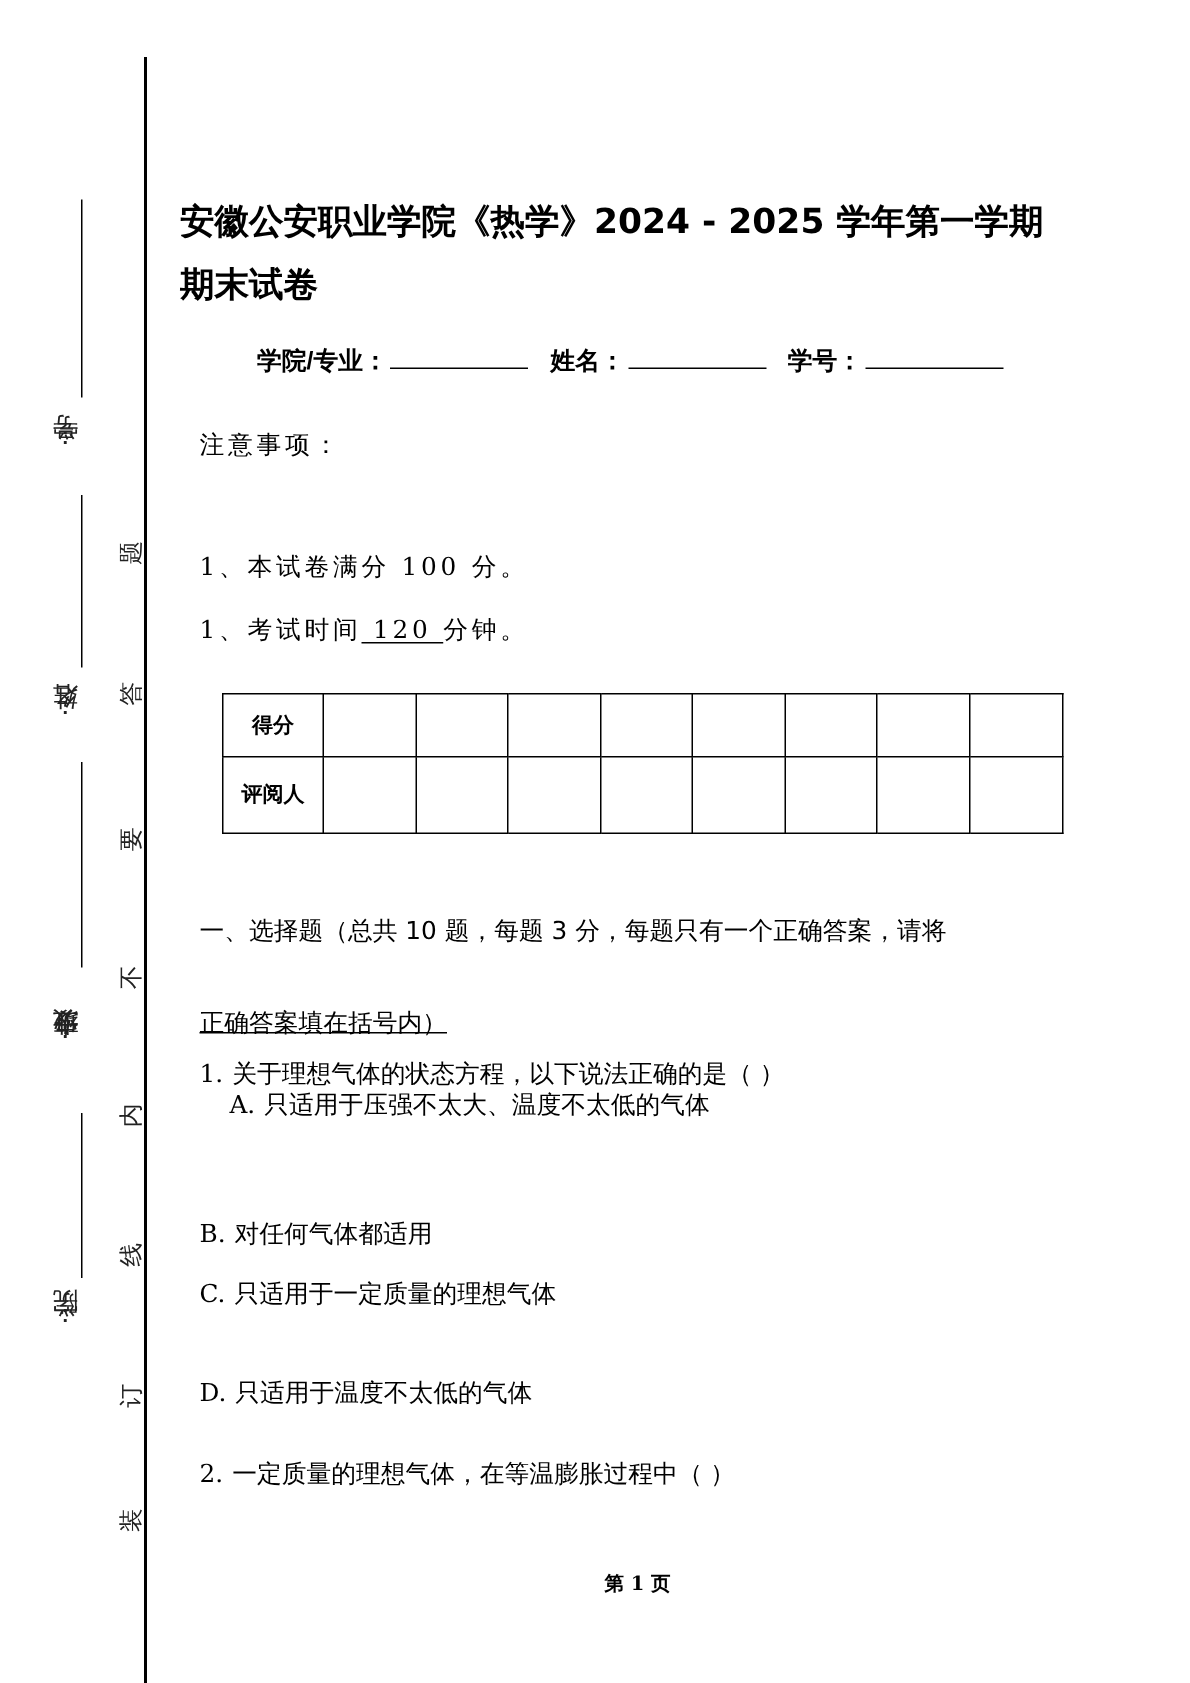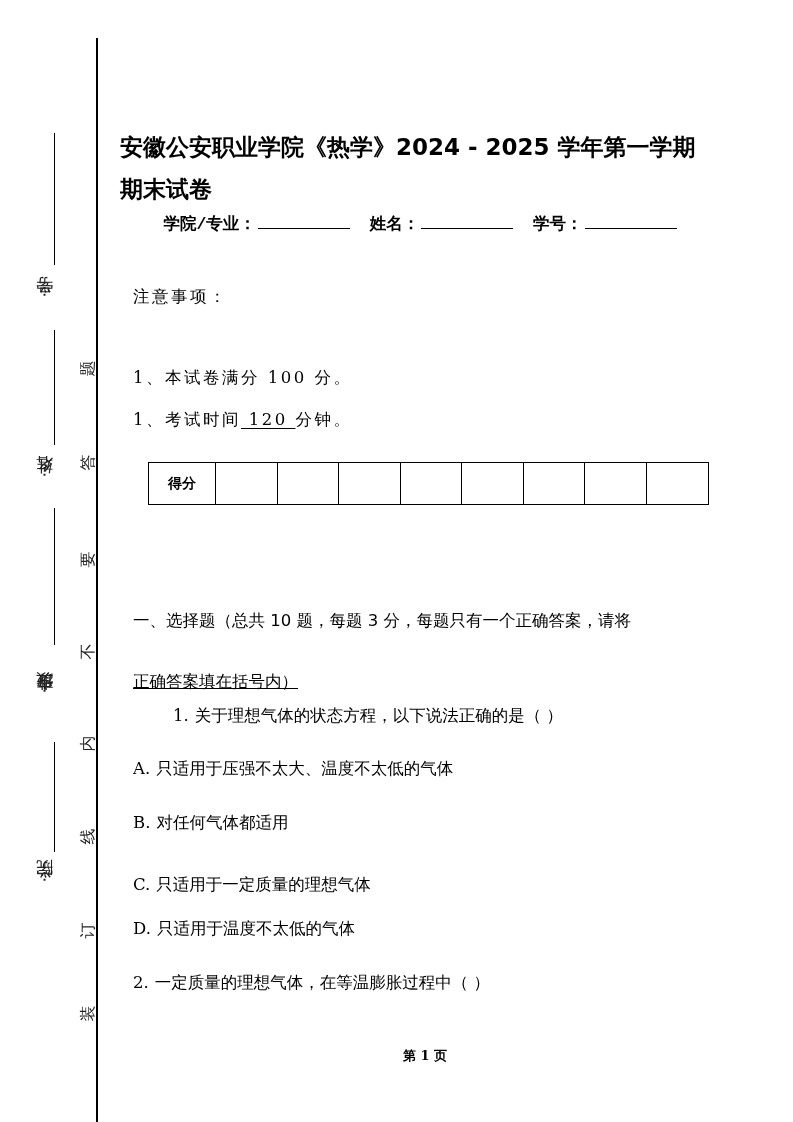--- a/index.html
+++ b/index.html
@@ -7,22 +7,22 @@
          font-family: "DejaVu Serif", "Liberation Serif", serif; color: #000; }
   .binding-line { position: absolute; left: 96px; top: 38px; width: 1.5px; height: 1084px; background: #000; }
   .field-seg { position: absolute; left: 54px; width: 1px; background: #000; }
   .vlabel { position: absolute; left: 34px; width: 40px; font-size: 17px; line-height: 20px;
             writing-mode: vertical-rl; transform: rotate(180deg); text-align: center;
             font-family: "DejaVu Sans", sans-serif; color: #222; letter-spacing: 1px; }
   .seal-char { position: absolute; left: 78px; width: 20px; font-size: 16px; text-align: center;
                transform: rotate(-90deg); color: #222; font-family: "DejaVu Sans", sans-serif; }
   .title { position: absolute; left: 120px; width: 600px; text-align: left;
            font-family: "DejaVu Sans", sans-serif; font-weight: bold; font-size: 23px; letter-spacing: 0px; }
-  .info-row { position: absolute; left: 120px; width: 600px; top: 213px; text-align: center;
-              font-family: Liberation Mono, monospace; font-weight: bold; font-size: 16.5px; }
+  .info-row { position: absolute; left: 120px; width: 600px; top: 230px; text-align: center;
+              font-family: Liberation Sans, sans-serif; font-weight: bold; font-size: 16.5px; }
   .info-row .blank { display: inline-block; width: 92px; border-bottom: 1.2px solid #000; height: 14px; margin: 0 10px 0 2px; vertical-align: baseline; }
   .text { position: absolute; left: 133px; font-size: 16.5px; letter-spacing: 2.5px; }
   .q { position: absolute; left: 133px; font-size: 16.5px; font-family: "DejaVu Sans", sans-serif; }
   .q .lead { font-family: "DejaVu Serif", serif; margin-right: 6px; }
   .u { text-decoration: underline; text-underline-offset: 3px; }
   table.score { position: absolute; left: 148px; top: 462px; width: 560px; border-collapse: collapse;
                 font-family: "DejaVu Sans", sans-serif; font-weight: bold; font-size: 14px; table-layout: fixed; }
   table.score td { border: 1.2px solid #000; text-align: center; padding: 0; }
   table.score tr.r0 td { height: 30px; }
   table.score tr.r1 td { height: 41px; }
@@ -85,36 +85,47 @@
     <td>得分</td>
     <td></td>
     <td></td>
     <td></td>
     <td></td>
     <td></td>
     <td></td>
     <td></td>
     <td></td>
   </tr>
+  <tr class="r2">
+    <td>评阅人</td>
+    <td></td>
+    <td></td>
+    <td></td>
+    <td></td>
+    <td></td>
+    <td></td>
+    <td></td>
+    <td></td>
+  </tr>
 </tbody>
   </table>
 
 <div class="q" style="top:610px;">一、选择题（总共 10 题，每题 3 分，每题只有一个正确答案，请将</div>
 <div class="q" style="top:671px;text-decoration:underline;">正确答案填在括号内）</div>
 
-<div class="q" style="top:705px;margin-left:40px;">
+<div class="q" style="top:705px;">
   <span class="lead">1.</span><span>关于理想气体的状态方程，以下说法正确的是（    ）</span>
 </div>
-<div class="q" style="top:758px;">
+<div class="q" style="top:726px;margin-left:20px;">
   <span class="lead">A.</span><span>只适用于压强不太大、温度不太低的气体</span>
 </div>
 <div class="q" style="top:812px;">
   <span class="lead">B.</span><span>对任何气体都适用</span>
 </div>
-<div class="q" style="top:874px;">
+<div class="q" style="top:852px;">
   <span class="lead">C.</span><span>只适用于一定质量的理想气体</span>
 </div>
 <div class="q" style="top:918px;">
   <span class="lead">D.</span><span>只适用于温度不太低的气体</span>
 </div>
 <div class="q" style="top:972px;">
   <span class="lead">2.</span><span>一定质量的理想气体，在等温膨胀过程中（    ）</span>
 </div>
 
 <div class="footer">第 1 页</div>

